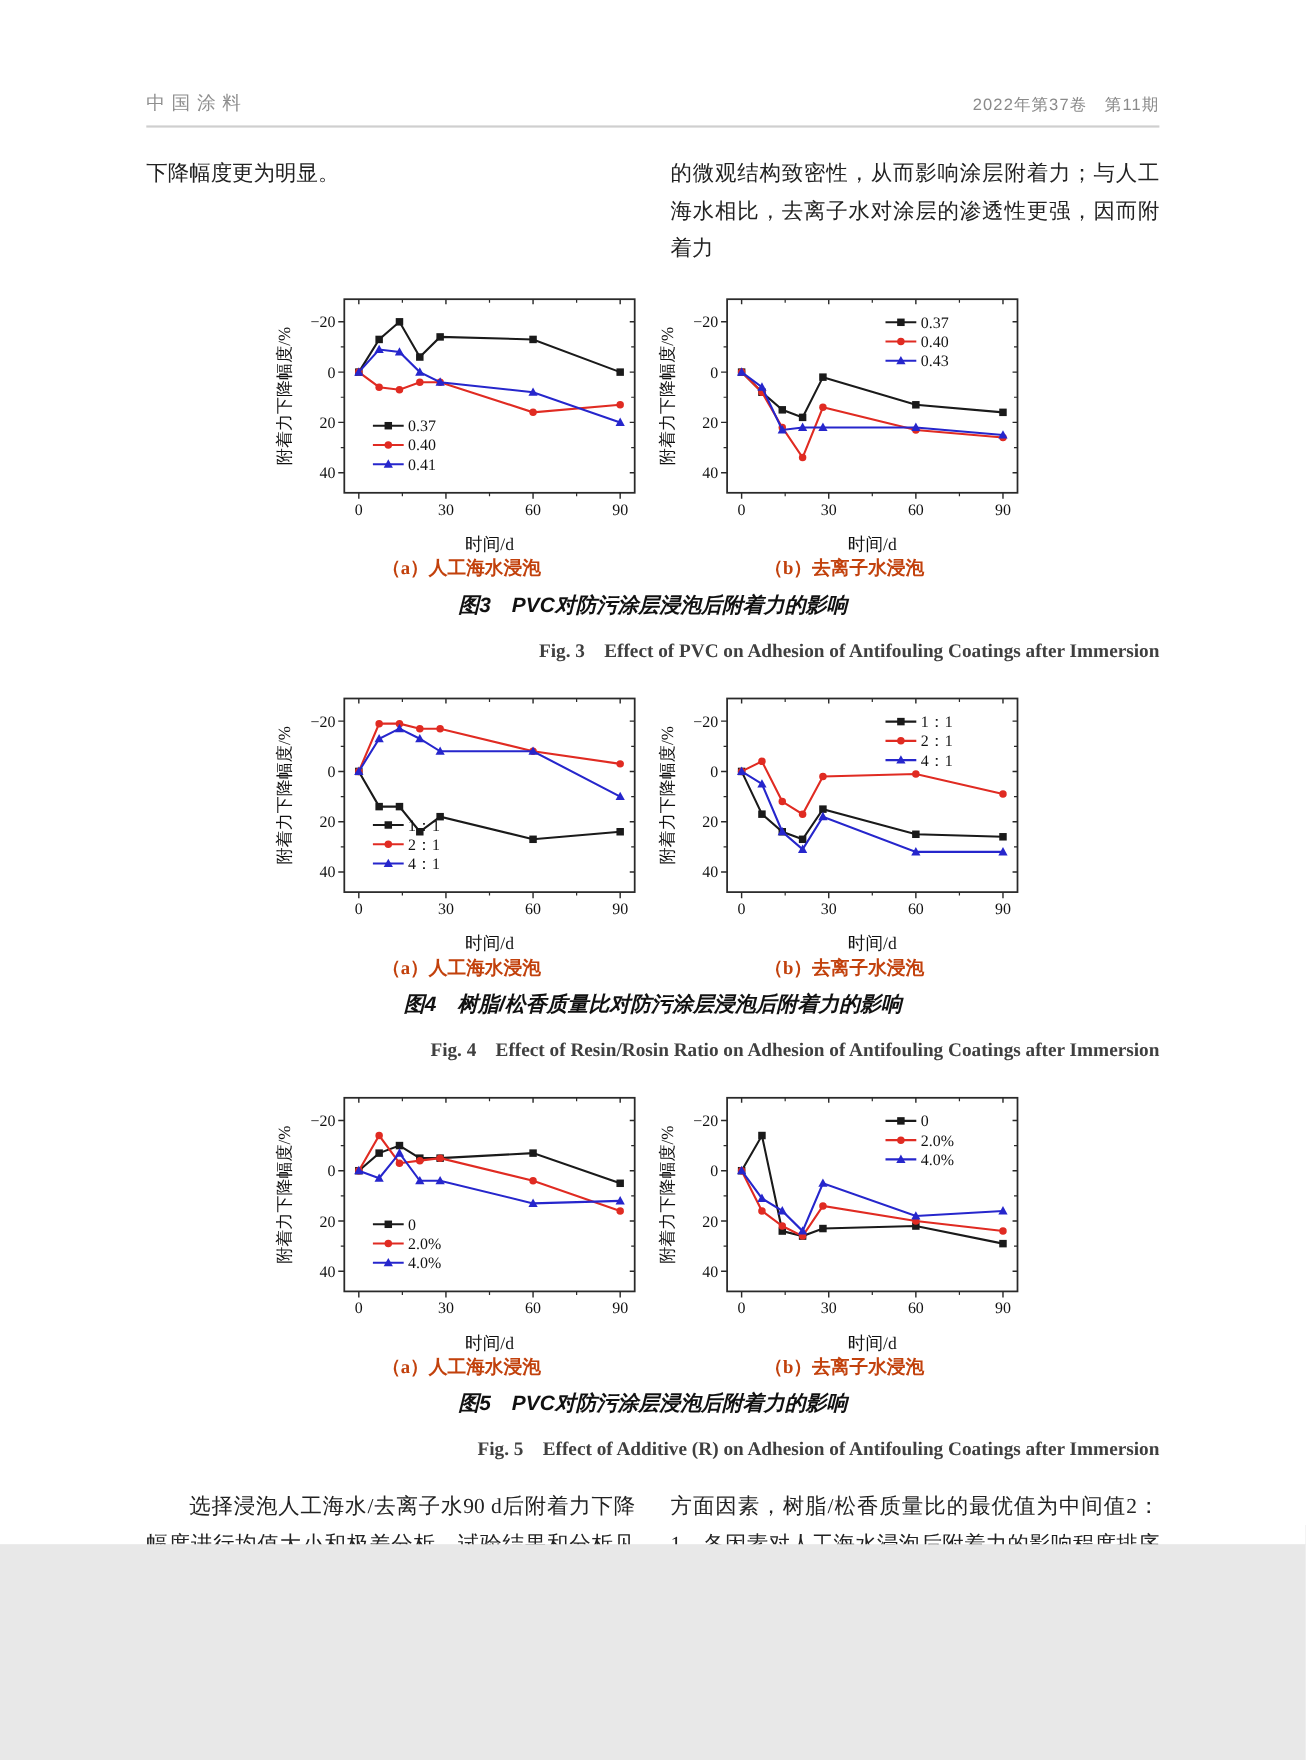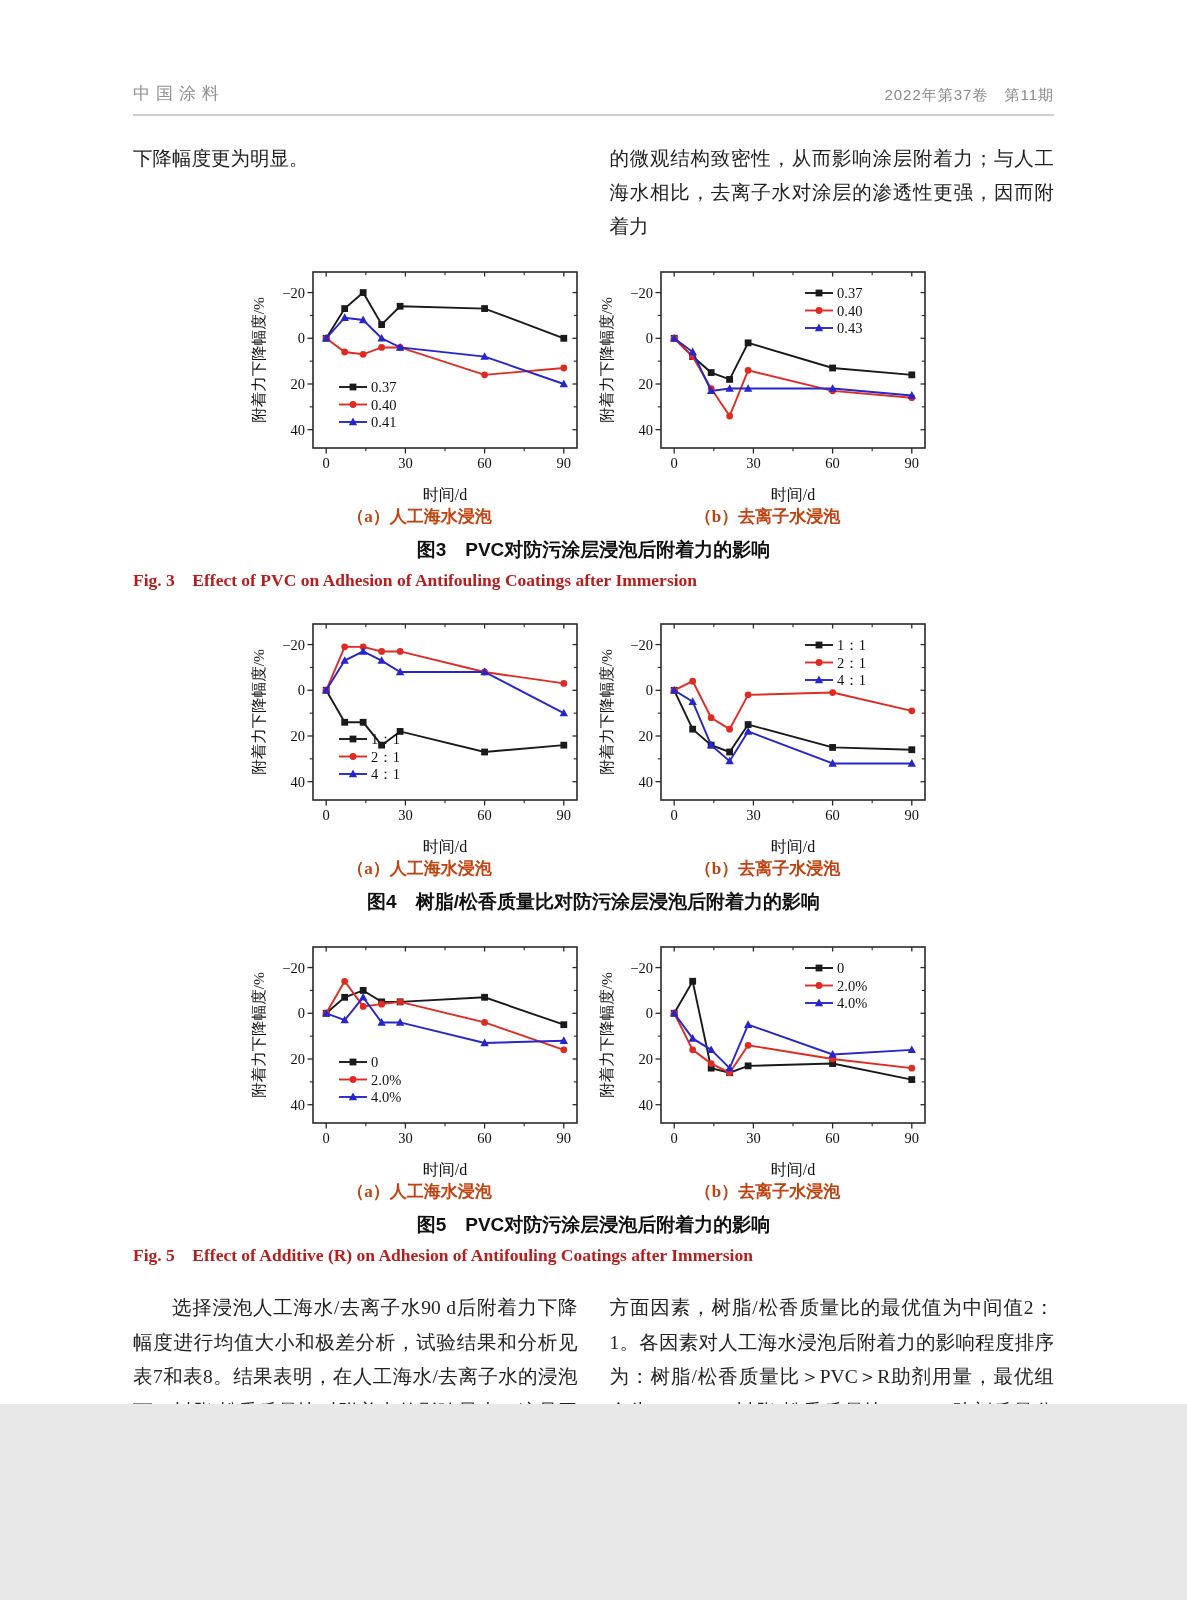--- a/index.html
+++ b/index.html
@@ -13,22 +13,22 @@
   .hdr-right{font-size:15px;color:#8a8a8a;font-family:"Liberation Sans","DejaVu Sans",sans-serif;letter-spacing:1px;}
   
   .intro{display:flex;gap:32px;margin-top:26px;font-size:19.5px;line-height:34px;text-align:justify;}
   .intro .col{flex:1;}
   
   .fig-row{display:flex;justify-content:center;gap:6px;margin-top:14px;}
   .chart-col{width:342px;}
   .chart{width:342px;height:247px;}
   .subcap{text-align:center;color:#c2410c;font-size:17px;margin-top:0px;font-weight:bold;}
   .figcap-cn{text-align:center;font-family:"Liberation Sans","DejaVu Sans",sans-serif;
-             font-weight:bold;font-size:19px;margin-top:9px;color:#111;}
-  .figcap-en{text-align:left;font-weight:bold;font-size:17.5px;margin-top:5px;color:#b91c1c;}
+             font-weight:bold;font-size:19px;margin-top:9px;color:#111;font-style:italic;}
+  .figcap-en{text-align:right;font-weight:bold;font-size:17.5px;margin-top:16px;color:#404040;}
   .figblock{margin-top:10px;}
   
   .bodytext{display:flex;gap:32px;margin-top:24px;font-size:19.5px;line-height:34.5px;text-align:justify;}
   .bodytext .col{flex:1;}
   .indent{text-indent:2em;}
   
   .footer{position:absolute;left:133px;top:1487px;display:flex;align-items:flex-start;}
   .pagenum{font-size:27px;color:#33567d;margin-right:10px;margin-top:10px;}
   .fbar{width:3px;height:48px;background:#2e5276;margin-right:10px;}
   .fcol{display:flex;flex-direction:column;justify-content:center;}
@@ -387,20 +387,21 @@
                 <circle cx="222" cy="52.5" r="3.4" fill="#e02b22"></circle>
                 <text x="240" y="57.5" font-size="14.5" fill="#111" font-family="&quot;Liberation Serif&quot;,&quot;DejaVu Serif&quot;,serif">2：1</text>
                 <line x1="208" y1="70" x2="236" y2="70" stroke="#2626cc" stroke-width="1.9"></line>
                 <path d="M 222 65.6 L 226.2 73.2 L 217.8 73.2 Z" fill="#2626cc"></path>
                 <text x="240" y="75" font-size="14.5" fill="#111" font-family="&quot;Liberation Serif&quot;,&quot;DejaVu Serif&quot;,serif">4：1</text>
               </svg></div>
           <div class="subcap">（b）去离子水浸泡</div>
         </div>
       </div>
       <div class="figcap-cn">图4　树脂/松香质量比对防污涂层浸泡后附着力的影响</div>
+      <div class="figcap-en">Fig. 4　Effect of Resin/Rosin Ratio on Adhesion of Antifouling Coatings after Immersion</div>
     </div>
 
     <div class="figblock" style="margin-top:18px;">
       <div class="fig-row">
         <div class="chart-col">
           <div class="chart"><svg viewBox="0 0 342 247" width="100%" height="100%">
                 <rect x="64" y="14" width="264" height="176" fill="none" stroke="#2a2a2a" stroke-width="1.6"></rect>
                 <line x1="77.2" y1="190" x2="77.2" y2="195.5" stroke="#2a2a2a" stroke-width="1.3"></line>
                 <line x1="77.2" y1="14" x2="77.2" y2="18.5" stroke="#2a2a2a" stroke-width="1.3"></line>
                 <text x="77.2" y="210" text-anchor="middle" font-size="14.5" fill="#111" font-family="&quot;Liberation Serif&quot;,&quot;DejaVu Serif&quot;,serif">0</text>

